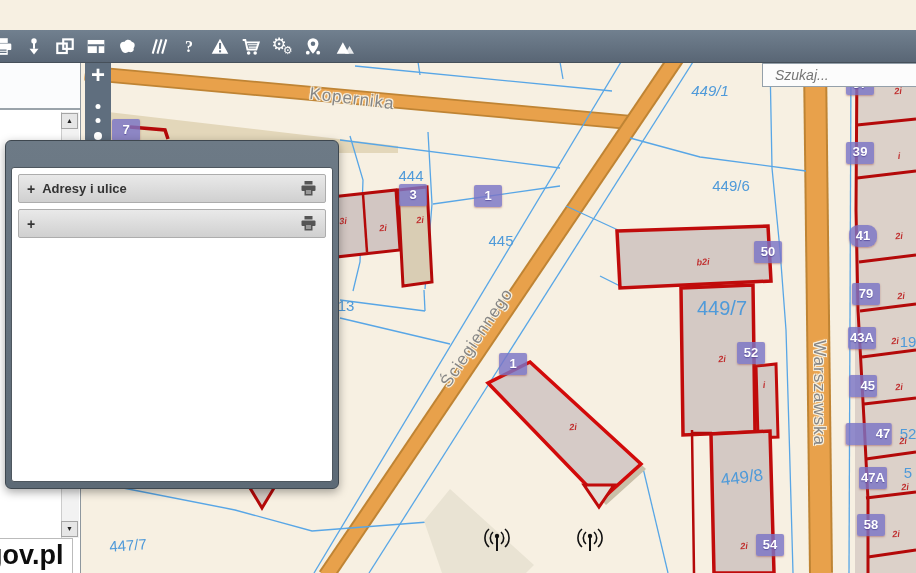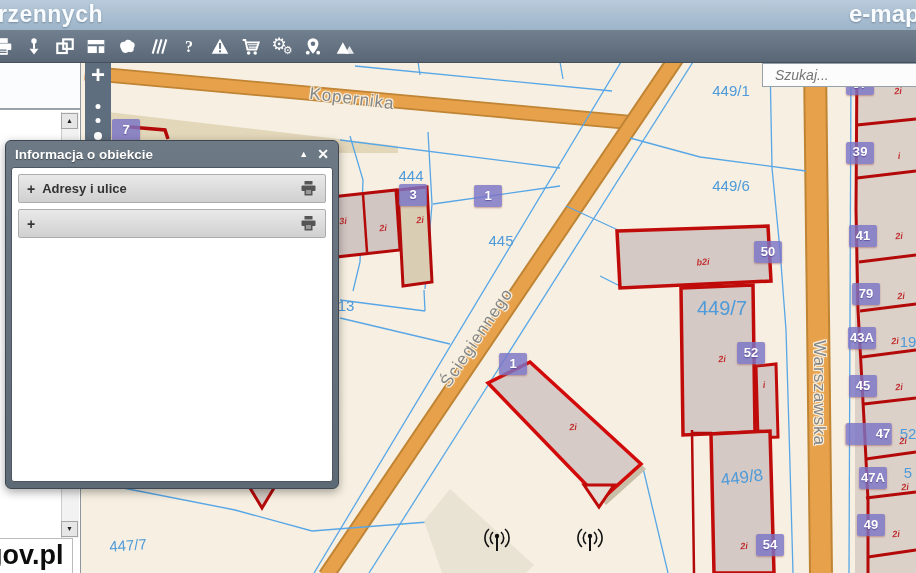--- a/index.html
+++ b/index.html
@@ -176,21 +176,21 @@
         <path d="M-8,-13 a12,12 0 0 0 0,18"></path>
           <path d="M8,-13 a12,12 0 0 1 0,18"></path>
       </g>
     </g>
   </svg>
 
   <div id="overlays">
       <div class="street-label" style="left: 352px; top: 99px; transform: translate(-50%, -50%) rotate(7deg);">Kopernika</div>
       <div class="street-label" style="left: 477px; top: 338px; transform: translate(-50%, -50%) rotate(-56deg);">Ściegiennego</div>
       <div class="street-label" style="left: 819px; top: 393px; transform: translate(-50%, -50%) rotate(90deg);">Warszawska</div>
-      <div class="parcel-label" style="left: 731px; top: 90px; transform: translate(-50%, -50%);">449/1</div>
+      <div class="parcel-label" style="left: 710px; top: 90px; transform: translate(-50%, -50%); font-style: italic;">449/1</div>
       <div class="parcel-label" style="left: 886px; top: 75px; transform: translate(-50%, -50%);">515</div>
       <div class="parcel-label" style="left: 411px; top: 175px; transform: translate(-50%, -50%);">444</div>
       <div class="parcel-label" style="left: 501px; top: 226px; transform: translate(-50%, -50%); margin-top: 14px;">445</div>
       <div class="parcel-label" style="left: 731px; top: 185px; transform: translate(-50%, -50%);">449/6</div>
       <div class="parcel-label" style="left: 344px; top: 305px; transform: translate(-50%, -50%);">/13</div>
       <div class="parcel-label" style="font-size: 20px; left: 722px; top: 308px; transform: translate(-50%, -50%);">449/7</div>
       <div class="parcel-label" style="font-size: 17px; left: 742px; top: 478px; transform: translate(-50%, -50%) rotate(-7deg);">449/8</div>
       <div class="parcel-label" style="left: 128px; top: 545px; transform: translate(-50%, -50%) rotate(-4deg);">447/7</div>
       <div class="parcel-label" style="left: 908px; top: 341px; transform: translate(-50%, -50%);">19</div>
       <div class="parcel-label" style="left: 908px; top: 433px; transform: translate(-50%, -50%);">52</div>
@@ -214,54 +214,47 @@
       <div class="bldg-label" style="left: 896px; top: 534px; transform: translate(-50%, -50%) rotate(-4deg);">2i</div>
       <div class="badge" style="left: 126px; top: 130px; transform: translate(-50%, -50%);">7</div>
       <div class="badge" style="left: 413px; top: 195px; transform: translate(-50%, -50%);">3</div>
       <div class="badge" style="left: 488px; top: 196px; transform: translate(-50%, -50%);">1</div>
       <div class="badge" style="left: 513px; top: 364px; transform: translate(-50%, -50%);">1</div>
       <div class="badge" style="left: 768px; top: 252px; transform: translate(-50%, -50%);">50</div>
       <div class="badge" style="left: 751px; top: 353px; transform: translate(-50%, -50%);">52</div>
       <div class="badge" style="left: 770px; top: 545px; transform: translate(-50%, -50%);">54</div>
       <div class="badge" style="left: 860px; top: 84px; transform: translate(-50%, -50%);">37</div>
       <div class="badge" style="left: 860px; top: 153px; transform: translate(-50%, -50%); font-family: Liberation Mono, monospace;">39</div>
-      <div class="badge" style="left: 863px; top: 236px; transform: translate(-50%, -50%);">41</div>
+      <div class="badge" style="left: 863px; top: 236px; transform: translate(-50%, -50%); border-radius: 9px;">41</div>
       <div class="badge" style="left: 866px; top: 294px; transform: translate(-50%, -50%);">79</div>
       <div class="badge" style="left: 862px; top: 338px; transform: translate(-50%, -50%);">43A</div>
-      <div class="badge" style="left: 863px; top: 386px; transform: translate(-50%, -50%);">45</div>
+      <div class="badge" style="left: 863px; top: 386px; transform: translate(-50%, -50%); text-align: right;">45</div>
       <div class="badge" style="left: 869px; top: 434px; transform: translate(-50%, -50%); padding-left: 30px;">47</div>
       <div class="badge" style="left: 873px; top: 478px; transform: translate(-50%, -50%);">47A</div>
-      <div class="badge" style="left: 871px; top: 525px; transform: translate(-50%, -50%);">49</div>
+      <div class="badge" style="left: 871px; top: 525px; transform: translate(-50%, -50%);">58</div>
     </div>
 
   <div id="zoom-strip">
     <div id="zoom-plus">+</div>
     <div class="zoom-dot" style="top:42px;width:5px;height:5px;"></div>
     <div class="zoom-dot" style="top:56px;width:5px;height:5px;"></div>
     <div class="zoom-dot" style="top:70px;width:8px;height:8px;"></div>
   </div>
 
   <div id="sidebar">
     <div class="top-panel"></div>
     <div class="scroll-track"></div>
     <div id="scroll-up" class="scroll-btn">▲</div>
     <div id="scroll-down" class="scroll-btn">▼</div>
     <div id="logo-box">
       <span>gov.pl</span>
     </div>
   </div>
 
   <div id="popup">
-    <div id="popup-titlebar">
-      <span id="popup-title">Informacja o obiekcie</span>
-      <span id="popup-controls">
-        <span id="popup-collapse">▲</span>
-        <span id="popup-close">✕</span>
-      </span>
-    </div>
     <div id="popup-body">
       <div>
           <div class="accordion-row">
             <span class="plus">+</span>
             <span>Adresy i ulice</span>
             <span class="print-btn">
               <svg width="17" height="15" viewBox="0 0 16 15">
                 <path fill="#555" d="M4 0h8v3.5H4z"></path>
                 <rect x="1" y="4.5" width="14" height="5.5" rx="1" fill="#555"></rect>
                 <rect x="4" y="8" width="8" height="6.5" fill="#555"></rect>
@@ -277,24 +270,20 @@
                 <rect x="1" y="4.5" width="14" height="5.5" rx="1" fill="#555"></rect>
                 <rect x="4" y="8" width="8" height="6.5" fill="#555"></rect>
                 <path d="M5.5 10h5M5.5 12h5" stroke="#ddd" stroke-width="1"></path>
               </svg>
             </span>
           </div>
         </div>
     </div>
   </div>
 
-  <div id="header">
-    <span class="title">rzennych</span>
-    <span class="brand">e-map</span>
-  </div>
   <div id="toolbar">
     <div id="toolbar-icons">
         <div class="tool-btn">
           <svg width="20" height="19" viewBox="0 0 16 16">
             <path fill="#fff" d="M4 1h8v4H4z"></path>
             <rect x="1" y="5.5" width="14" height="5.5" rx="1" fill="#fff"></rect>
             <rect x="4" y="9" width="8" height="6" fill="#fff"></rect>
             <path d="M5 11h6M5 13h6" stroke="#647383" stroke-width="1"></path>
           </svg>
         </div>

